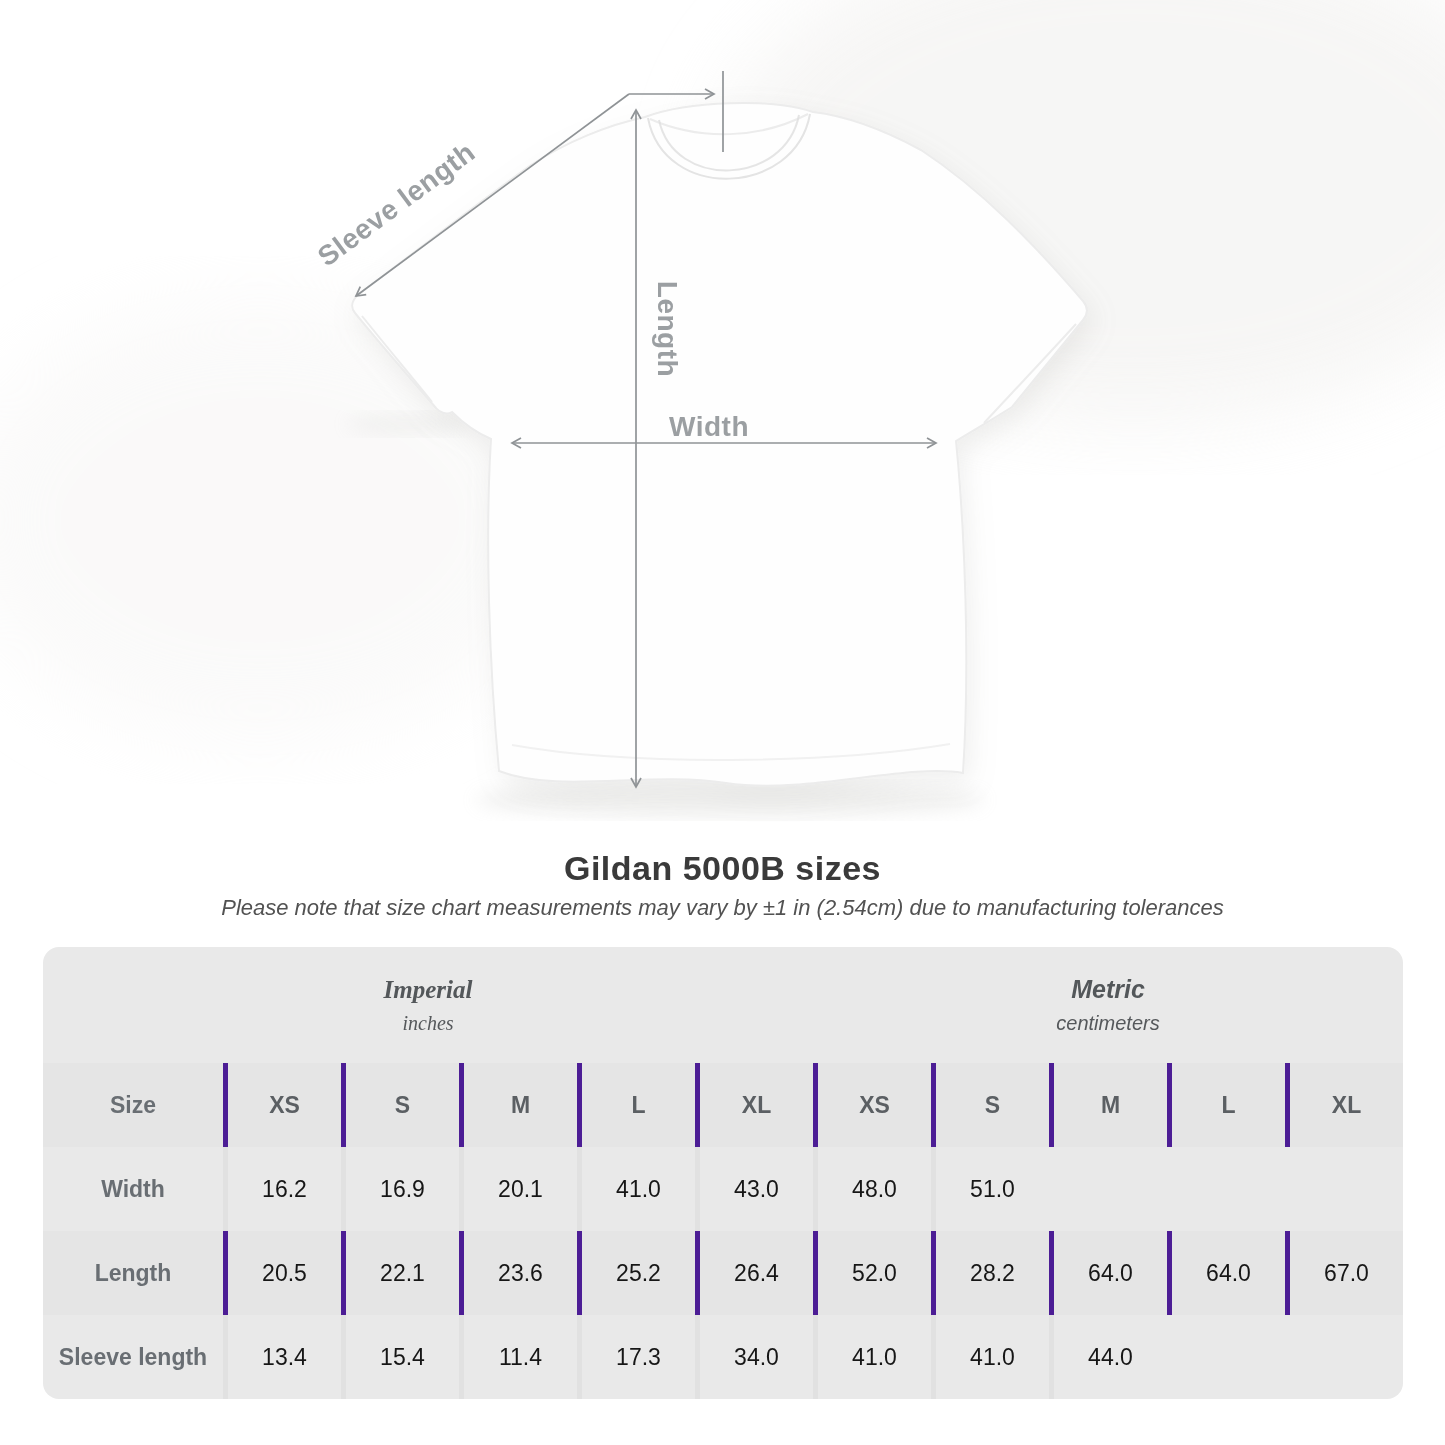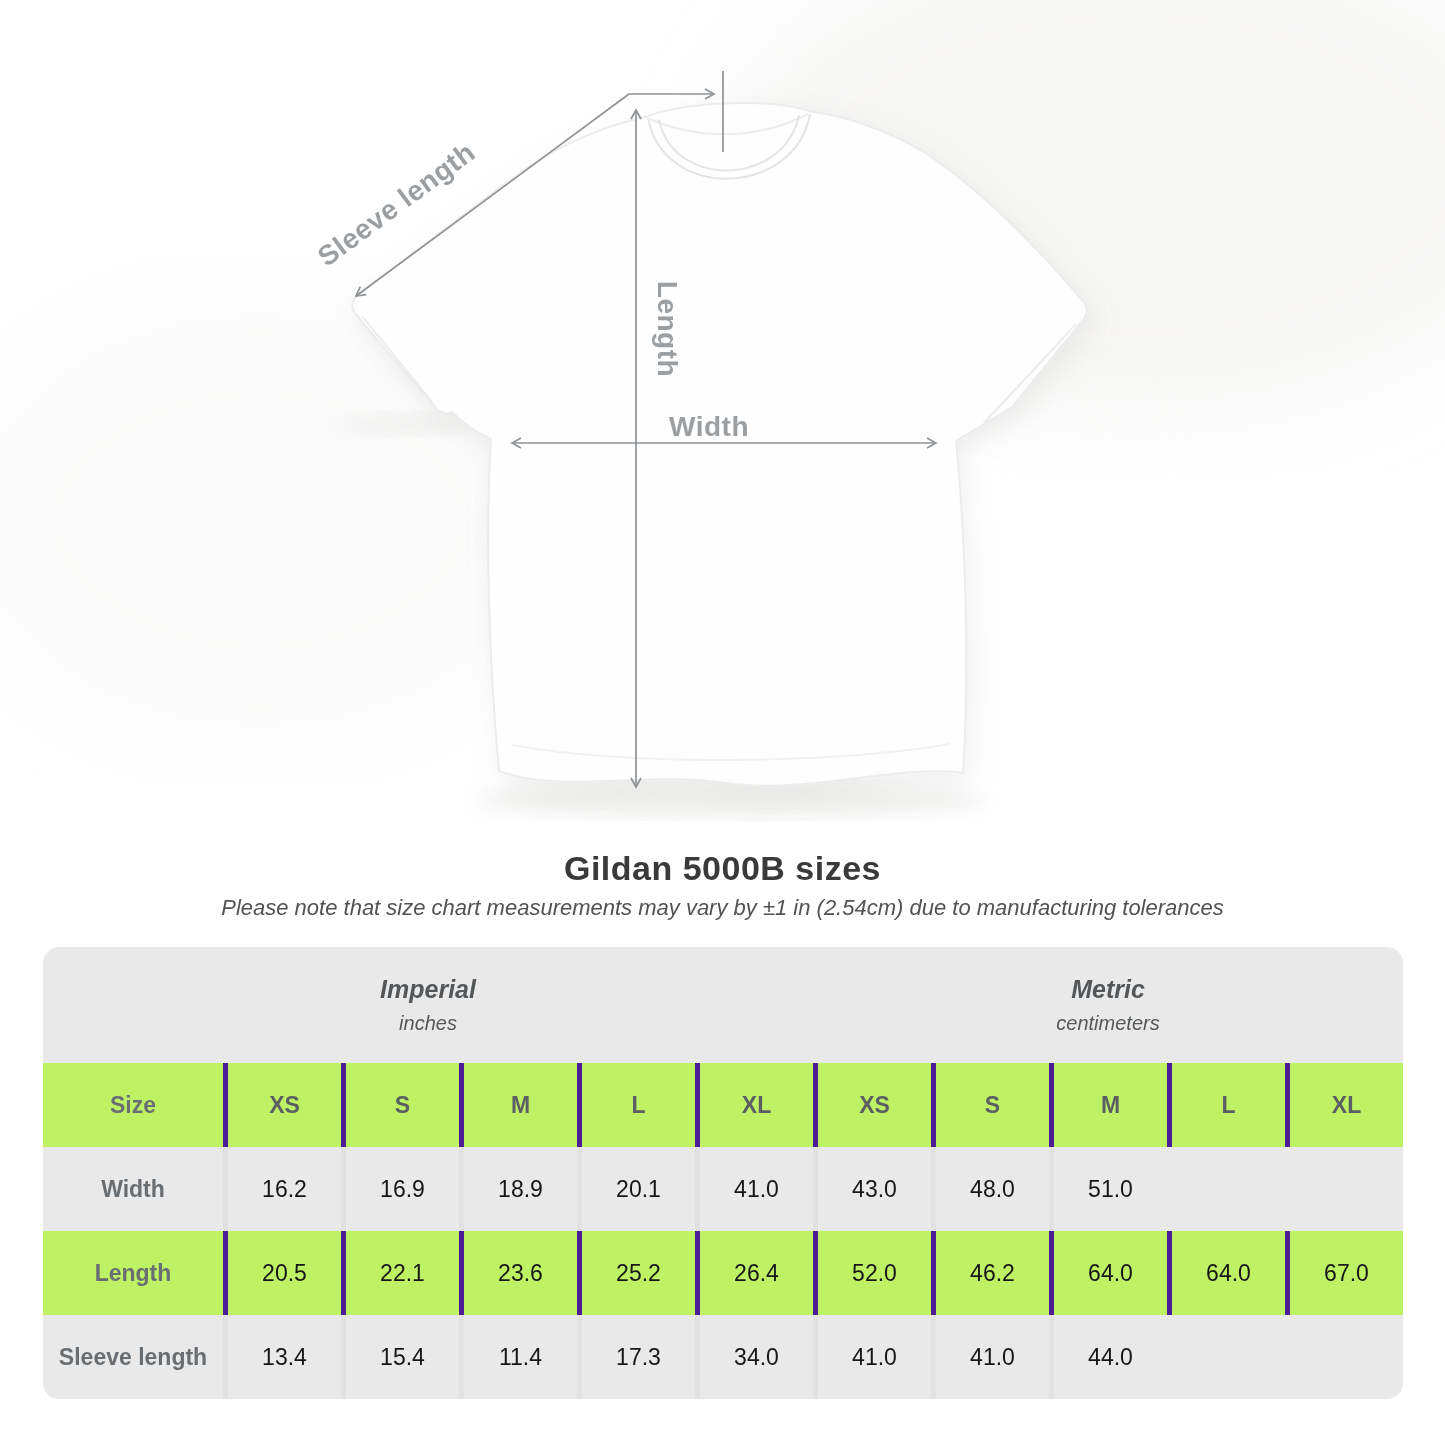--- a/index.html
+++ b/index.html
@@ -17,26 +17,26 @@
     position:absolute; left:0; top:895px; width:1445px; text-align:center;
     font-size:22px; font-style:italic; color:#525252;
   }
 
   .size-table {
     position:absolute; left:43px; top:947px; width:1360px; height:452px;
     border-radius:16px; overflow:hidden; background:#ffffff;
   }
   .unit-header { display:flex; height:116px; background:#e9e9e9; }
   .unit-cell { display:flex; flex-direction:column; align-items:center; justify-content:center; }
-  .unit-cell.imperial { width:770px; }
+  .unit-cell.imperial { width:770px;font-family:Liberation Serif, serif; }
   .unit-cell.metric { flex:1; }
   .unit-name { font-size:25px; font-weight:bold; font-style:italic; color:#53575a; }
   .unit-sub  { font-size:20px; font-style:italic; color:#55585b; margin-top:8px; }
 
-  .trow { display:grid; grid-template-columns:180px repeat(10,1fr); height:84px; background:#bef264; }
+  .trow { display:grid; grid-template-columns:180px repeat(10,1fr); height:84px; background:#e5e5e5; }
   .trow .cell { display:flex; align-items:center; justify-content:center; }
   .trow .cell + .cell { border-left:5px solid #4c1d95; }
   .trow.row-gray { background:#e9e9e9; }
   .trow.row-gray .cell + .cell { border-left-color:#e1e1e1; }
 
   .cell.label { font-size:23px; font-weight:bold; color:#696e73; }
   .cell.size  { font-size:23px; font-weight:bold; color:#5b5f63; }
   .cell.val   { font-size:23px; color:#161616; }
 
   .measure-label { font-size:28px; font-weight:bold; fill:#9b9fa2; letter-spacing:.5px; }
@@ -146,37 +146,36 @@
       <div class="cell size">S</div>
       <div class="cell size">M</div>
       <div class="cell size">L</div>
       <div class="cell size">XL</div>
     </div>
 
     <div class="trow row-gray">
       <div class="cell label">Width</div>
       <div class="cell val">16.2</div>
       <div class="cell val">16.9</div>
-      <div class="cell val">18.9</div>
       <div class="cell val">20.1</div>
       <div class="cell val">41.0</div>
       <div class="cell val">43.0</div>
       <div class="cell val">48.0</div>
       <div class="cell val">51.0</div>
     </div>
 
     <div class="trow row-white">
       <div class="cell label">Length</div>
       <div class="cell val">20.5</div>
       <div class="cell val">22.1</div>
       <div class="cell val">23.6</div>
       <div class="cell val">25.2</div>
       <div class="cell val">26.4</div>
       <div class="cell val">52.0</div>
-      <div class="cell val">46.2</div>
+      <div class="cell val">28.2</div>
       <div class="cell val">64.0</div>
       <div class="cell val">64.0</div>
       <div class="cell val">67.0</div>
     </div>
 
     <div class="trow row-gray">
       <div class="cell label">Sleeve length</div>
       <div class="cell val">13.4</div>
       <div class="cell val">15.4</div>
       <div class="cell val">11.4</div>

